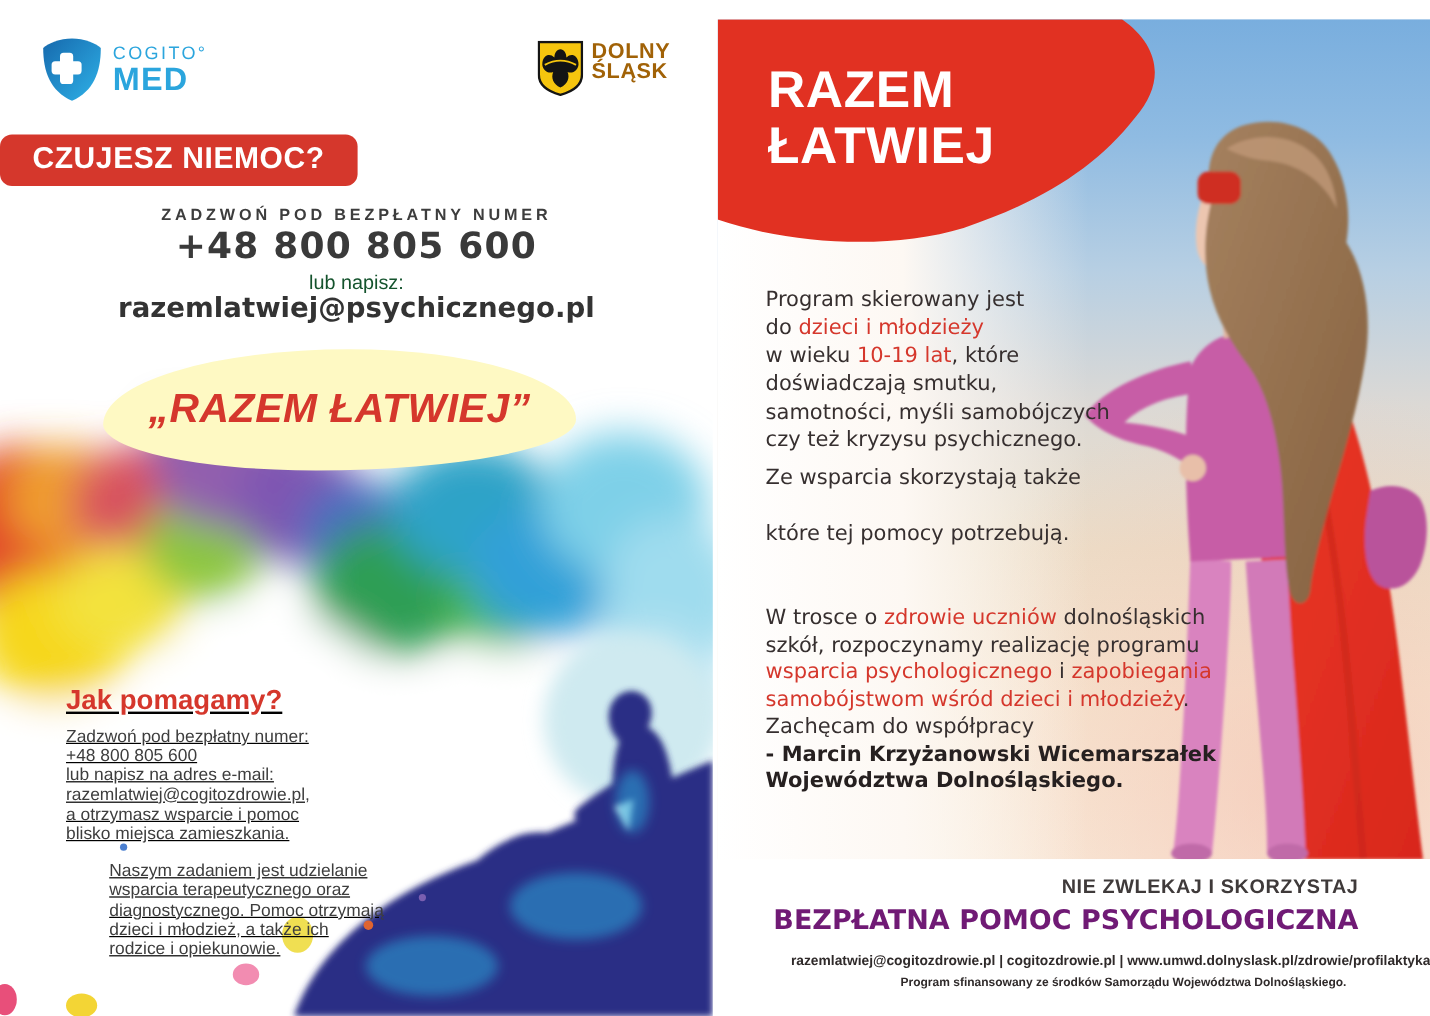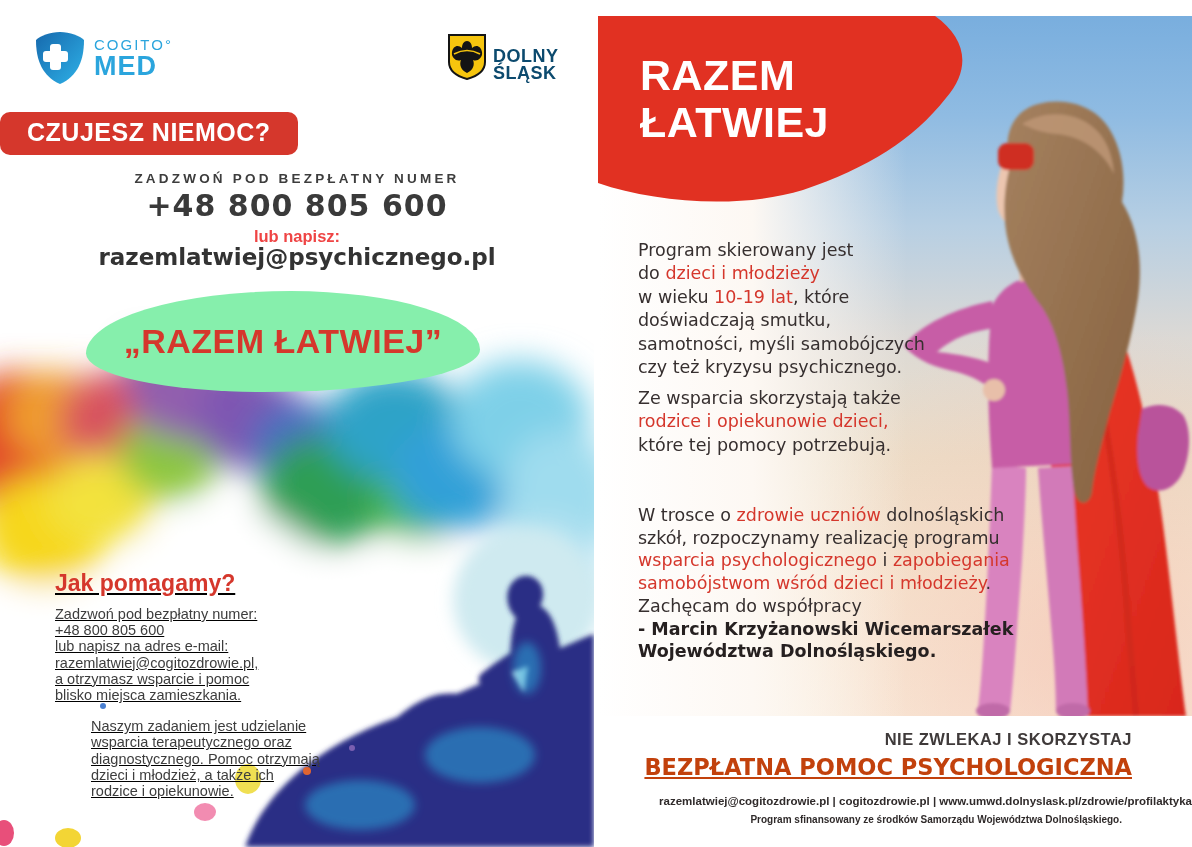--- a/index.html
+++ b/index.html
@@ -11,36 +11,36 @@
   .left{left:0;top:0;width:594px;height:847px;background:#fff;}
   .left svg.bg{left:0;top:0;z-index:0;}
   .ltxt{z-index:3;}
 
   .cogito{left:34px;top:30px;display:flex;align-items:center;gap:8px;}
   .cogito-text{line-height:1;color:#2ba5dd;}
   .cogito-top{font-size:15px;font-weight:normal;letter-spacing:2px;}
   .cogito-bot{font-size:27px;font-weight:bold;margin-top:1px;letter-spacing:1px;}
 
   .herb{left:448px;top:34px;display:flex;align-items:flex-start;gap:7px;}
-  .herb-text{line-height:17px;color:#0c4a6e;font-weight:bold;font-size:18px;letter-spacing:.5px;margin-top:14px;}
+  .herb-text{line-height:17px;color:#a16207;font-weight:bold;font-size:18px;letter-spacing:.5px;margin-top:0;}
 
   .banner-row{left:0;top:112px;width:594px;text-align:left;}
   .banner-pill{display:inline-block;background:#d5372c;color:#fff;font-weight:bold;font-size:25px;
                padding:6px 27px 8px;border-radius:10px;letter-spacing:.5px;}
   .call-label{left:0;top:171px;width:594px;text-align:center;font-size:13.5px;font-weight:bold;
               letter-spacing:3.2px;color:#3d3d3d;}
   .phone{left:0;top:188px;width:594px;text-align:center;font-size:30px;font-weight:bold;color:#3a3a3a;
          font-family:"DejaVu Sans",sans-serif;letter-spacing:1px;}
-  .write-label{left:0;top:227px;width:594px;text-align:center;font-size:16.5px;color:#ef4444;font-weight:bold;}
+  .write-label{left:0;top:227px;width:594px;text-align:center;font-size:16.5px;color:#14532d;font-weight:normal;}
   .email{left:0;top:244px;width:594px;text-align:center;font-size:23px;font-weight:bold;color:#333;
          font-family:"DejaVu Sans",sans-serif;}
 
-  .quote-blob{left:86px;top:291px;width:394px;height:101px;background:#86efac;z-index:2;
+  .quote-blob{left:86px;top:291px;width:394px;height:101px;background:#fef9c3;z-index:2;
               border-radius:52% 48% 55% 45% / 62% 58% 42% 38%;
-              display:flex;align-items:center;justify-content:center;}
+              display:flex;align-items:center;justify-content:center;font-style:italic;}
   .quote{color:#d5372c;font-size:34px;font-weight:bold;letter-spacing:.5px;}
 
   .how{left:55px;top:570px;width:270px;text-decoration:underline;}
   .how-h{color:#d5372c;font-size:23px;font-weight:bold;margin:0 0 9px 0;}
   .how p{margin:0;font-size:14.5px;line-height:16.2px;color:#3d3d3d;}
   .how p + p{margin-top:15px;margin-left:36px;}
   .pre{white-space:pre-line;}
 
   
   .right{left:598px;top:16px;width:594px;height:847px;background:#fff;overflow:hidden;}
@@ -54,22 +54,22 @@
   .rtitle{left:42px;top:36px;z-index:3;color:#fff;font-weight:bold;font-size:43px;line-height:47px;letter-spacing:.5px;}
   .rpar{z-index:3;font-family:"DejaVu Sans",sans-serif;color:#362f2f;font-size:17.5px;line-height:23.4px;}
   .rpar .red{color:#d5372c;}
   .rpar .bold{font-weight:bold;color:#262020;}
   .p1{left:40px;top:223px;width:330px;}
   .p2{left:40px;top:371px;width:330px;}
   .p3{left:40px;top:488px;width:430px;line-height:22.7px;}
 
   .rfooter{left:0;top:700px;width:594px;height:165px;background:#fff;z-index:4;text-align:right;}
   .cta{margin:14px 60px 0 0;font-size:16.5px;font-weight:bold;color:#3f3a3a;letter-spacing:.5px;}
-  .headline{margin:5px 60px 0 0;font-size:22.5px;font-weight:bold;color:#c2410c;
-            font-family:"DejaVu Sans",sans-serif;text-decoration:underline;}
+  .headline{margin:5px 60px 0 0;font-size:22.5px;font-weight:bold;color:#701a75;
+            font-family:"DejaVu Sans",sans-serif;}
   .contacts{margin:15px 0 0 0;font-size:11.5px;font-weight:bold;color:#2f2a2a;}
   .funding{margin:7px 70px 0 0;font-size:10px;font-weight:bold;color:#2f2a2a;}
 </style>
 </head>
 <body>
 
 <div class="page">
 
   <div class="abs left">
 
@@ -249,21 +249,21 @@
       <div>ŁATWIEJ</div>
     </div>
 
     <div class="abs rpar pre p1"><span>Program skierowany jest
 do </span><span class="red">dzieci i młodzieży</span><span>
 w wieku </span><span class="red">10-19 lat</span><span>, które
 doświadczają smutku,
 samotności, myśli samobójczych
 czy też kryzysu psychicznego.</span></div>
     <div class="abs rpar pre p2"><span>Ze wsparcia skorzystają także
-</span><span class="red">rodzice i opiekunowie dzieci,</span><span>
+</span><span>
 które tej pomocy potrzebują.</span></div>
     <div class="abs rpar pre p3"><span>W trosce o </span><span class="red">zdrowie uczniów</span><span> dolnośląskich
 szkół, rozpoczynamy realizację programu
 </span><span class="red">wsparcia psychologicznego</span><span> i </span><span class="red">zapobiegania
 samobójstwom wśród dzieci i młodzieży</span><span>.
 Zachęcam do współpracy
 </span><span class="bold">- Marcin Krzyżanowski Wicemarszałek
 Województwa Dolnośląskiego.</span></div>
 
     <div class="abs rfooter">

